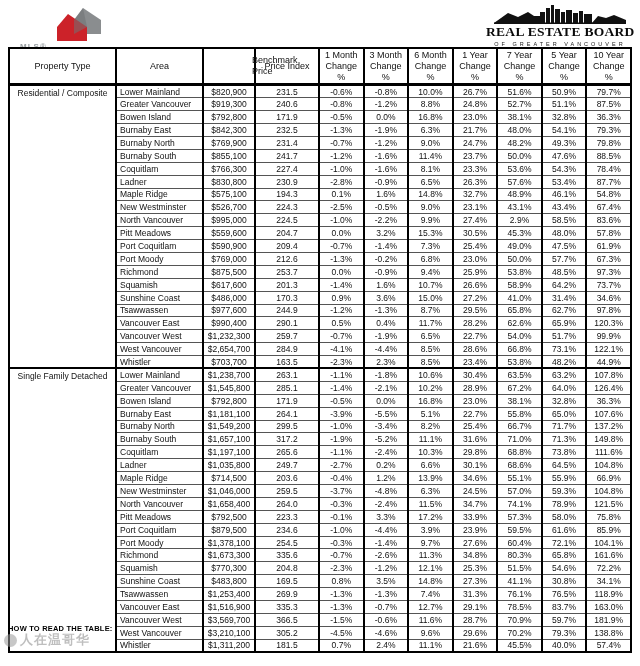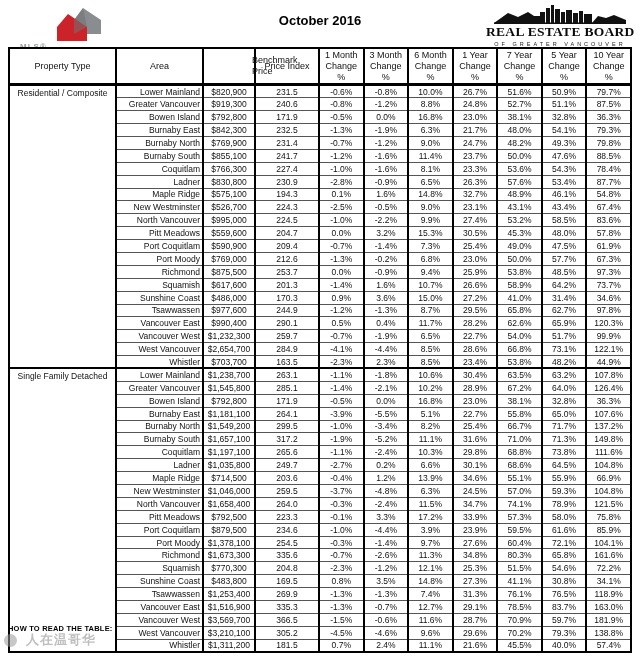--- a/index.html
+++ b/index.html
@@ -50,21 +50,21 @@
     border-left: 2px solid #000;
     border-top: 1px solid #555;
     font-size: 8.5px;
     height: 12.9px;
     padding: 0 2px;
     text-align: center;
     vertical-align: middle;
     white-space: nowrap;
     overflow: hidden;
   }
-  table.hpi td.area { text-align: right; padding-left: 3px; }
+  table.hpi td.area { text-align: left; padding-left: 3px; }
   table.hpi td.ptype {
     border: 2px solid #000;
     vertical-align: top;
     text-align: center;
     padding-top: 2px;
     font-size: 8.5px;
     margin-top: 26px;
   }
   table.hpi tr.section-start td { border-top: 2.5px solid #000; }
 
@@ -72,21 +72,21 @@
   .how-to-read {
     position: absolute; left: 8px; top: 624px;
     font-size: 7.5px; font-weight: bold; color: #000; letter-spacing: 0.2px;
   }
   .watermark {
     position: absolute; left: 4px; top: 631px;
     font-size: 13px; font-weight: bold;
     color: #8a8a8a; opacity: 0.55;
     filter: blur(0.6px);
     letter-spacing: 1px;
-    display: flex; align-items: center; gap: 9px;
+    display: flex; align-items: center; gap: 3px;
     pointer-events: none;
   }
   .watermark .wm-badge {
     width: 13px; height: 13px; border-radius: 50%;
     background: #9a9a9a; display: inline-block;
   }
 </style>
 </head>
 <body>
 
@@ -98,21 +98,20 @@
         <polygon points="29,2 47,14 47,28 20,28 20,14" fill="#8a8d8f"></polygon>
         <polygon points="14,8 33,21 33,35 3,35 3,21" fill="#cc2229"></polygon>
         <polygon points="29,2 33,21 20,28 20,14" fill="#6f7274" opacity="0.55"></polygon>
       </svg>
       <div class="wordmark">
         <div class="mls-small">MLS®</div>
         <div class="hpi-title">Home Price Index ®</div>
       </div>
     </div>
 
-    <div class="report-date">October 2016</div>
 
     <div class="brand-right">
       <svg viewBox="0 0 132 20">
         <path d="M0 19 L14 9 L24 13 L34 8 L40 12 L46 12 L46 19 Z" fill="#111"></path>
         <rect x="46" y="8" width="5" height="11" fill="#111"></rect>
         <rect x="52" y="4" width="4" height="15" fill="#111"></rect>
         <rect x="57" y="1" width="3" height="18" fill="#111"></rect>
         <rect x="61" y="5" width="5" height="14" fill="#111"></rect>
         <rect x="67" y="8" width="4" height="11" fill="#111"></rect>
         <rect x="72" y="6" width="6" height="13" fill="#111"></rect>
@@ -266,21 +265,21 @@
           <td>67.4%</td>
         </tr>
         <tr>
           <td class="area">North Vancouver</td>
           <td>$995,000</td>
           <td>224.5</td>
           <td>-1.0%</td>
           <td>-2.2%</td>
           <td>9.9%</td>
           <td>27.4%</td>
-          <td>53.2%</td>
+          <td>2.9%</td>
           <td>58.5%</td>
           <td>83.6%</td>
         </tr>
         <tr>
           <td class="area">Pitt Meadows</td>
           <td>$559,600</td>
           <td>204.7</td>
           <td>0.0%</td>
           <td>3.2%</td>
           <td>15.3%</td>

